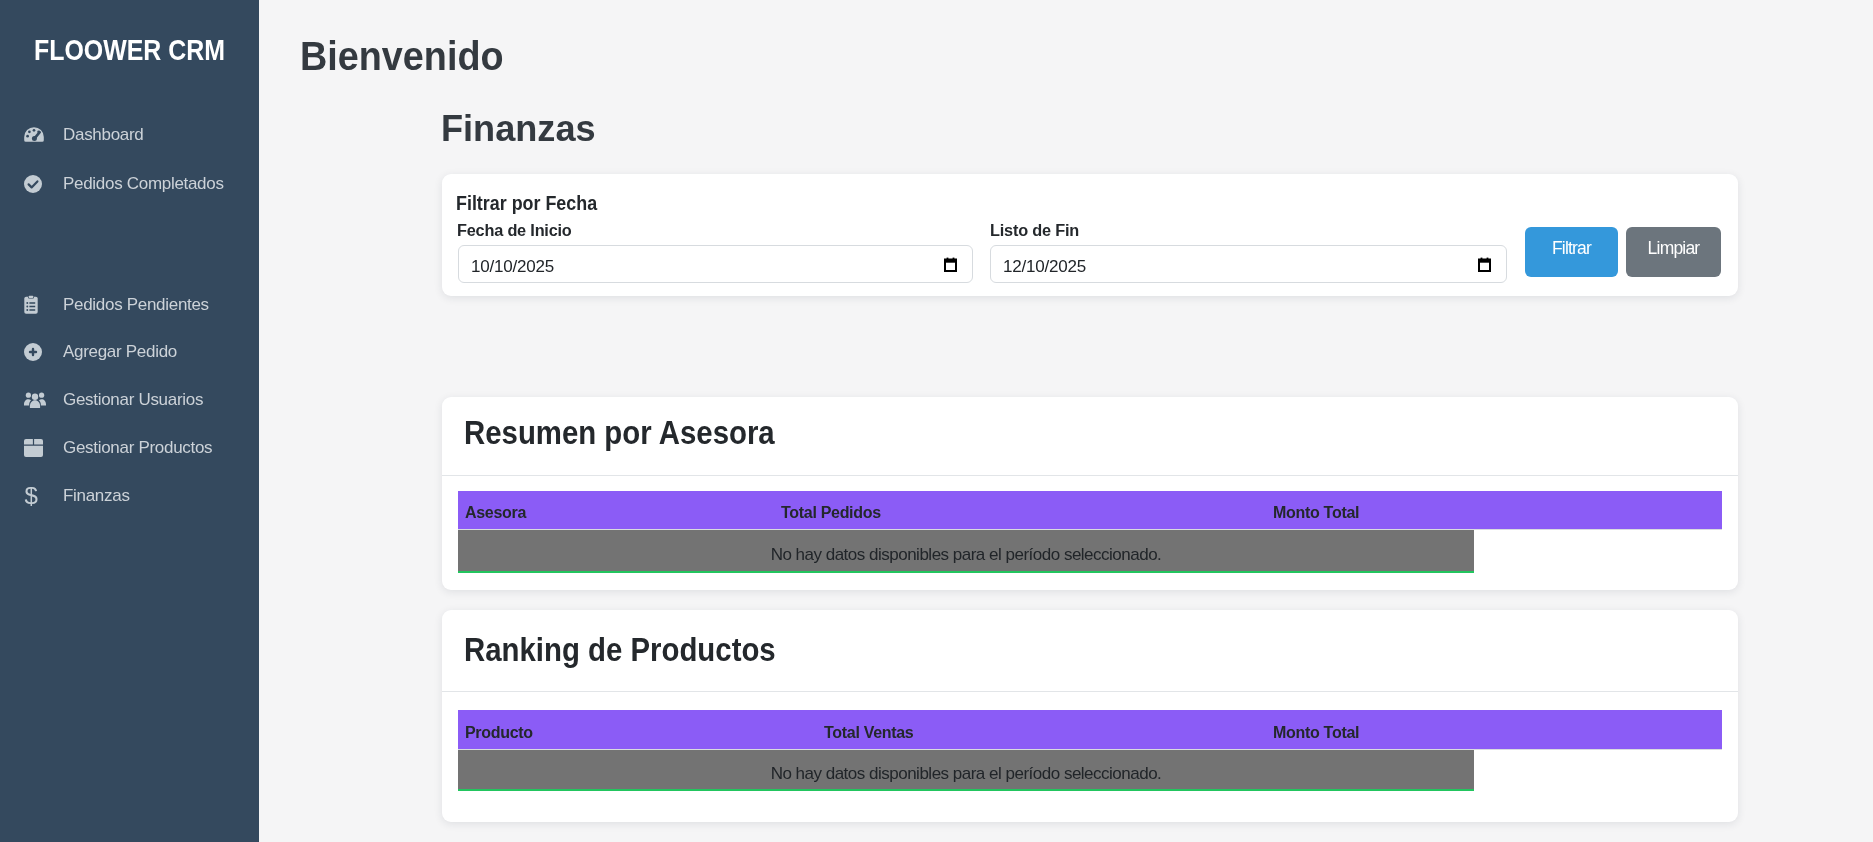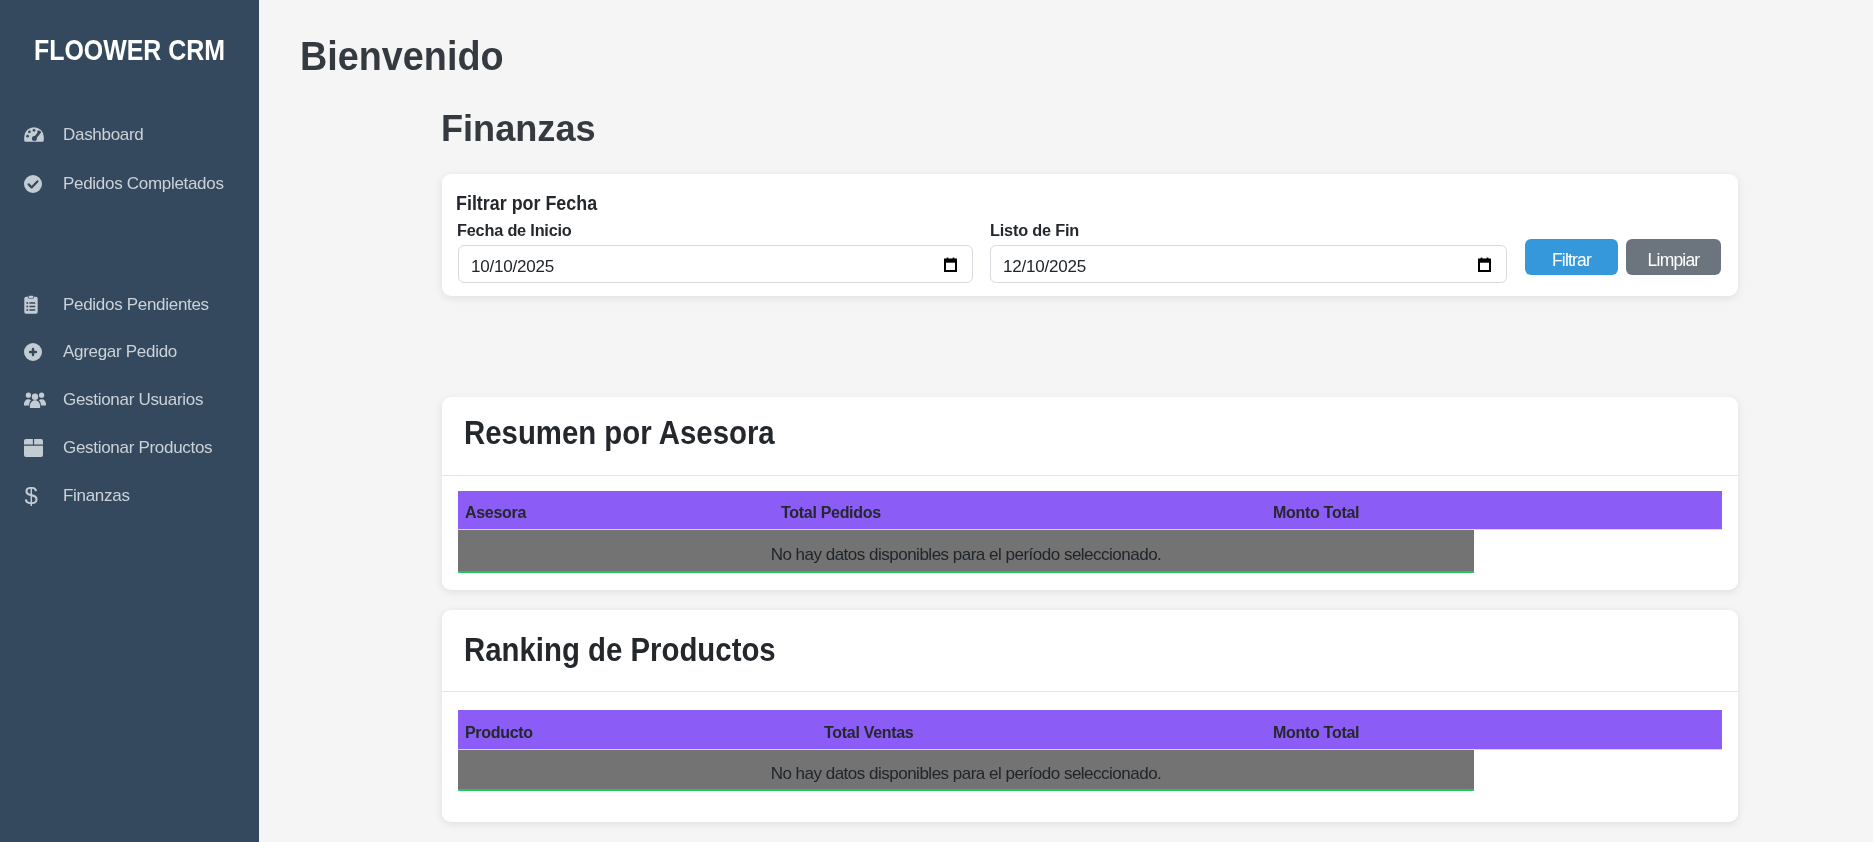--- a/index.html
+++ b/index.html
@@ -32,21 +32,21 @@
   .card-abs { position:absolute; }
 
   
   .t-filtrar { left:14px; top:17.6px; font-size:20px; line-height:22px; font-weight:bold; color:#24282c;
                transform:scaleX(0.894); transform-origin:left center; }
   .lbl { font-size:16.3px; line-height:17px; font-weight:bold; color:#24282c; top:47.5px; letter-spacing:-0.2px; }
   .inp { position:absolute; top:71.3px; height:38px; background:#fff; border:1px solid #d7dbdf;
          border-radius:6px; font-size:17px; color:#212529; line-height:41px; padding-left:12px;
          letter-spacing:-0.2px; }
   .inp svg { position:absolute; right:15px; top:11px; }
-  .btn { position:absolute; top:65px; height:36px; border-radius:6px; color:#fff;
+  .btn { position:absolute; top:53px; height:50px; border-radius:6px; color:#fff;
          font-size:17.5px; line-height:42px; text-align:center; letter-spacing:-0.8px; }
   #btn-filtrar { left:1083px; width:93px; background:#3498db; }
   #btn-limpiar { left:1184px; width:95px; background:#6c757d; }
 
   
   #alert { position:absolute; left:442px; top:323px; width:1296px; height:59px;
            background:#cdeef8; border:1px solid #b8e2f0; border-radius:8px; }
   #alert .txt { position:absolute; left:14px; top:17px; font-size:17px; line-height:25px; color:#215e78;
                 letter-spacing:-0.3px; }
 

